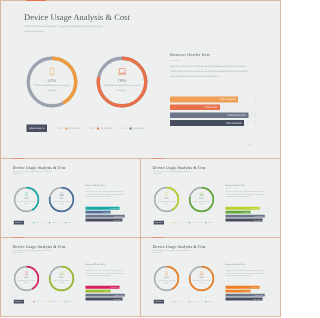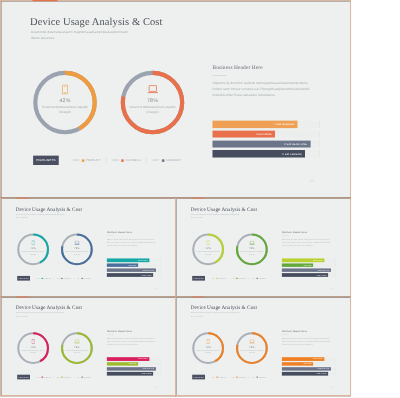--- a/index.html
+++ b/index.html
@@ -1,19 +1,19 @@
 <!DOCTYPE html>
 <html><head>
 <meta charset="utf-8">
 <style>
   html,body{margin:0;padding:0;width:281px;height:318px;overflow:hidden;background:#ffffff;}
   body{font-family:"Liberation Sans",sans-serif;-webkit-font-smoothing:antialiased;text-rendering:geometricPrecision;}
   .page{position:relative;width:281px;height:318px;background:#fff;overflow:hidden;}
 
-  .cell{position:absolute;box-sizing:border-box;border:1.2px solid #dcb79f;background:#404040;overflow:hidden;}
+  .cell{position:absolute;box-sizing:border-box;border:1.2px solid #dcb79f;background:#737373;overflow:hidden;}
   .stage{position:absolute;left:0;top:0;transform-origin:0 0;width:560px;height:315px;background:#edf0ee;}
 
   .hero-marker{position:absolute;z-index:9;background:#e8714a;height:1px;}
 
   
   .s-title{position:absolute;left:46px;top:23px;font-family:"Liberation Serif",serif;font-size:16.8px;color:#4d525c;letter-spacing:0.15px;white-space:nowrap;}
   .s-sub{position:absolute;left:47px;top:46px;width:166px;font-size:5.1px;line-height:9.8px;color:#a7aeb2;letter-spacing:0.05px;}
 
   .donut{position:absolute;width:104px;height:104px;}
   .donut > svg{position:absolute;left:0;top:0;}

